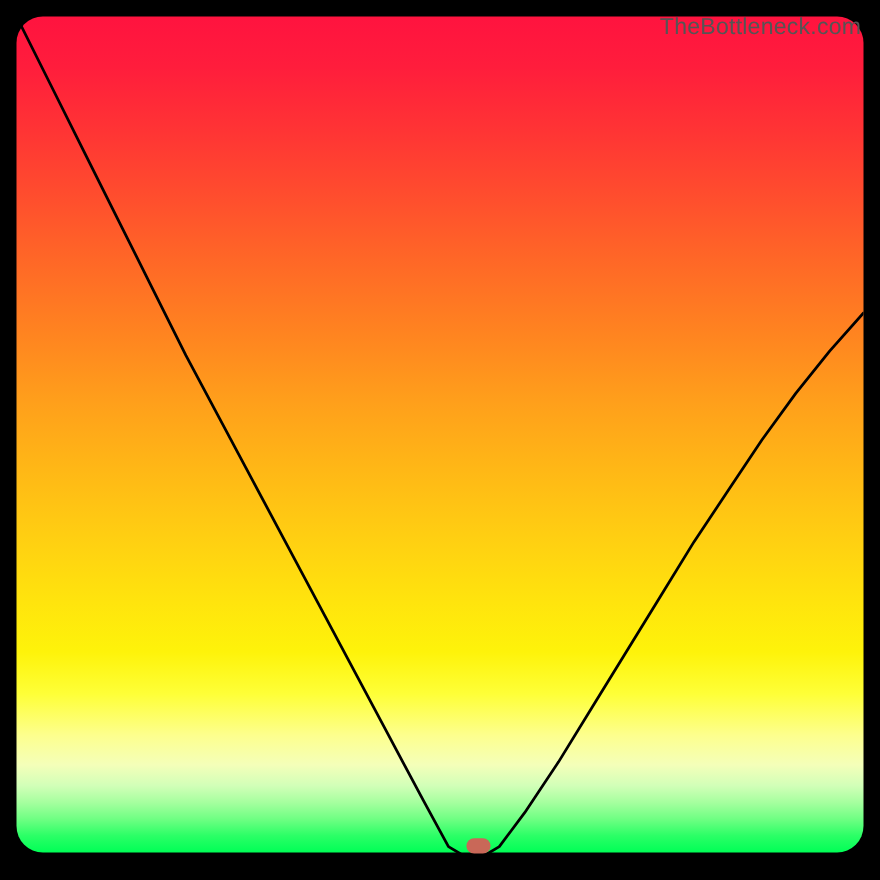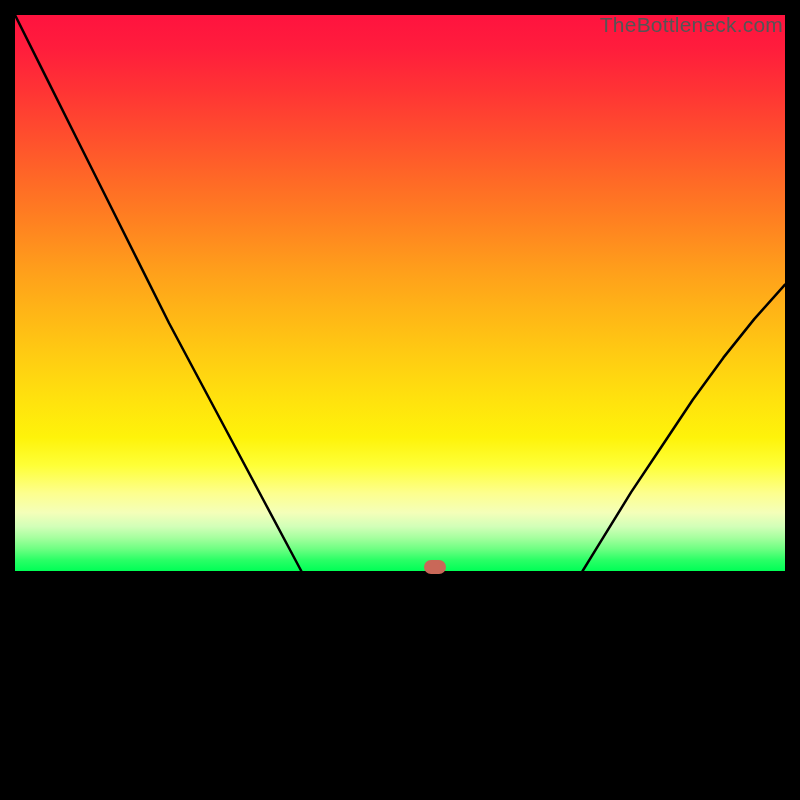--- a/index.html
+++ b/index.html
@@ -15,21 +15,21 @@
     position: relative;
     width: 800px;
     height: 800px;
     background: #000;
   }
   .plot {
     position: absolute;
     left: 15px;
     top: 15px;
     width: 770px;
-    height: 556px;
+    height: 760px;
     background: linear-gradient(to bottom,
       #ff133f 0%,
       #ff1d3c 6%,
       #ff3534 14%,
       #ff4f2d 22%,
       #ff6a26 30%,
       #ff8420 38%,
       #ff9f1b 46%,
       #ffb716 54%,
       #ffce12 62%,
@@ -37,20 +37,21 @@
       #fef30a 76%,
       #feff37 81%,
       #fdff8e 86%,
       #f4ffb9 89.5%,
       #d2ffb8 92%,
       #a6ff9f 94%,
       #6fff83 96%,
       #2bff66 98%,
       #00ff56 100%
     );
+    border-radius: 24px;
   }
   svg.curve {
     position: absolute;
     left: 0;
     top: 0;
     width: 770px;
     height: 770px;
     pointer-events: none;
   }
   .marker {

